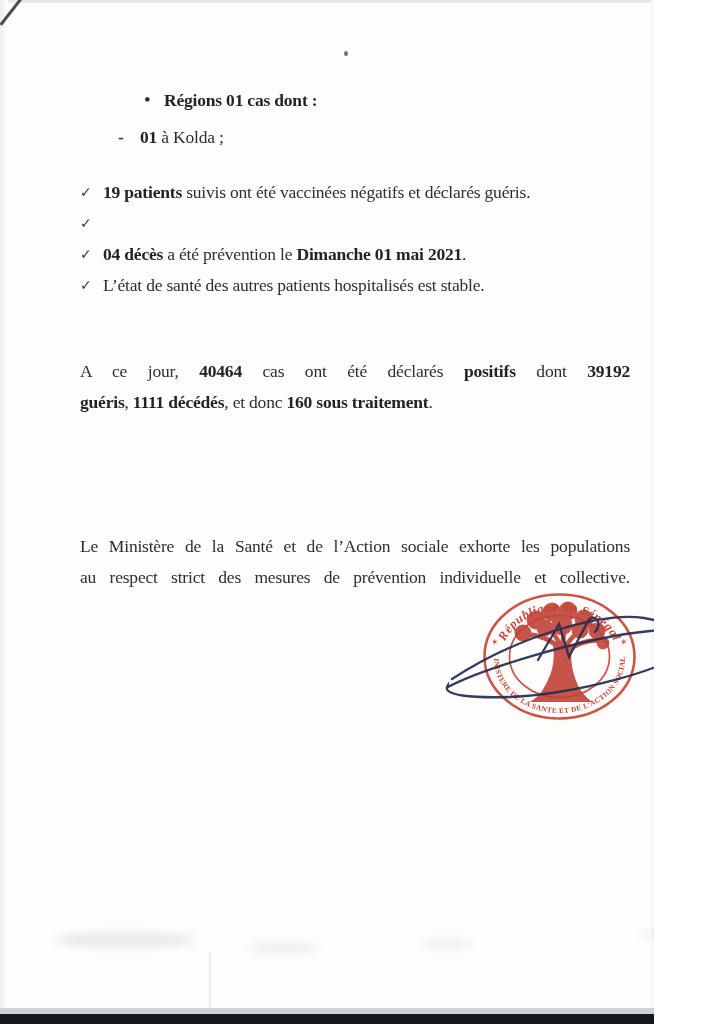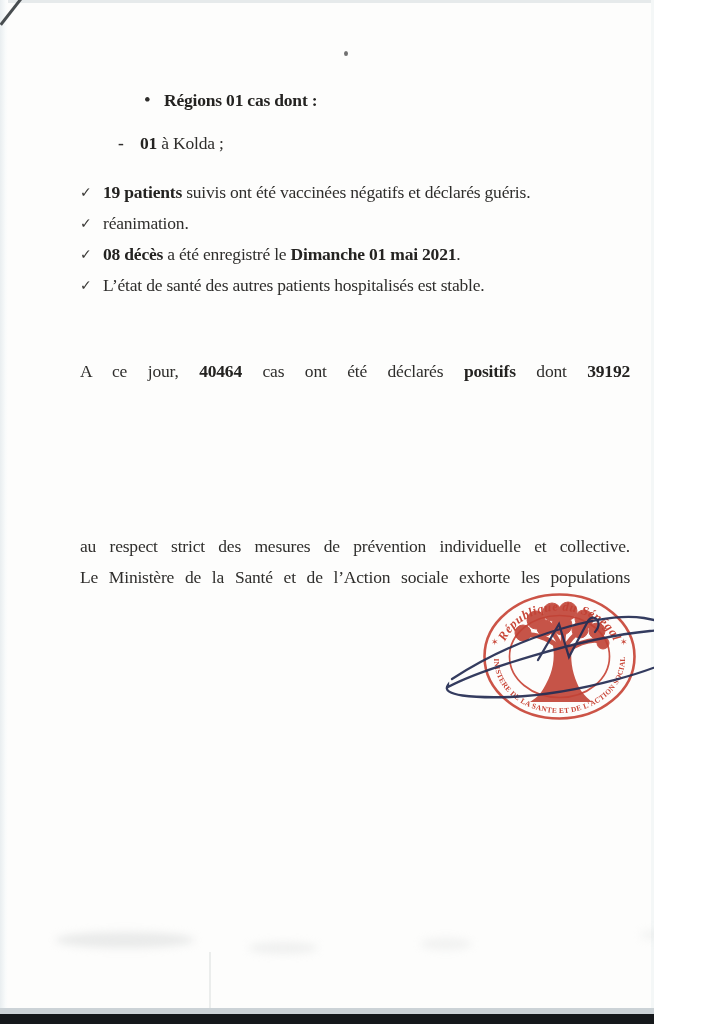--- a/index.html
+++ b/index.html
@@ -23,21 +23,21 @@
   .sm3{left:420px;top:938px;width:52px;height:12px;opacity:.3;}
   .sm4{left:640px;top:930px;width:30px;height:10px;opacity:.25;}
   .vline{position:absolute;left:209px;top:952px;width:2px;height:58px;background:#e3e5e5;opacity:.7;}
 
   
   .content{position:absolute;left:80px;top:0;width:550px;font-size:17.5px;line-height:31px;letter-spacing:-0.2px;}
   .b{font-weight:bold;color:#242321;}
   .marker{display:inline-block;}
   .bullet-line{position:absolute;top:84px;left:64px;white-space:nowrap;}
   .bullet-line .marker{width:20px;font-size:19px;}
-  .dash-line{position:absolute;top:128px;left:38px;white-space:nowrap;}
+  .dash-line{position:absolute;top:122px;left:38px;white-space:nowrap;}
   .dash-line .marker{width:22px;font-weight:bold;}
   .checklist{position:absolute;top:177px;left:0;width:550px;}
   .check-item{display:flex;align-items:flex-start;}
   .check-item .marker{width:23px;flex:none;font-family:"DejaVu Sans",sans-serif;font-size:14px;color:#3a3936;}
   .itxt{flex:1;min-width:0;}
   .para{position:absolute;left:0;width:550px;}
   .p1{top:356px;} .p2{top:446px;} .p3{top:531px;}
   .line{white-space:nowrap;}
   .line.just{white-space:normal;text-align:justify;text-align-last:justify;}
 
@@ -77,50 +77,50 @@
       <div class="check-item">
         <span class="marker">✓</span>
         <div class="itxt">
           <div class="line"><span class="b">19 patients</span><span> suivis ont été vaccinées négatifs et déclarés guéris.</span></div>
         </div>
       </div>
 
       <div class="check-item">
         <span class="marker">✓</span>
         <div class="itxt">
-          <div class="line"><span>réanimation.</span></div>
         </div>
       </div>
 
       <div class="check-item">
         <span class="marker">✓</span>
         <div class="itxt">
-          <div class="line"><span class="b">08 décès</span><span> a été enregistré le </span><span class="b">Dimanche 01 mai 2021</span><span>.</span></div>
+          <div class="line"><span class="b">04 décès</span><span> a été prévention le </span><span class="b">Dimanche 01 mai 2021</span><span>.</span></div>
         </div>
       </div>
 
       <div class="check-item">
         <span class="marker">✓</span>
         <div class="itxt">
           <div class="line"><span>L’état de santé des autres patients hospitalisés est stable.</span></div>
         </div>
       </div>
 
     </div>
 
     <div class="para p1">
       <div class="line just"><span>A ce jour, </span><span class="b">40464</span><span> cas ont été déclarés </span><span class="b">positifs</span><span> dont </span><span class="b">39192</span></div>
+      <div class="line"><span class="b">guéris</span><span>, </span><span class="b">1111 décédés</span><span>, et donc </span><span class="b">160 sous traitement</span><span>.</span></div>
     </div>
 
     <div class="para p2">
     </div>
 
     <div class="para p3">
+      <div class="line just"><span>Le Ministère de la Santé et de l’Action sociale exhorte les populations</span></div>
       <div class="line just"><span>au respect strict des mesures de prévention individuelle et collective.</span></div>
-      <div class="line just"><span>Le Ministère de la Santé et de l’Action sociale exhorte les populations</span></div>
     </div>
 
   </div>
 
   <svg class="seal" viewBox="0 0 300 175" xmlns="http://www.w3.org/2000/svg">
     <g stroke="#c84638" fill="none" opacity="0.92">
       <ellipse cx="131.5" cy="73.5" rx="75" ry="62" stroke-width="2.6"></ellipse>
       <ellipse cx="131.5" cy="73.5" rx="50" ry="41" stroke-width="1.7"></ellipse>
     </g>
     <defs>

